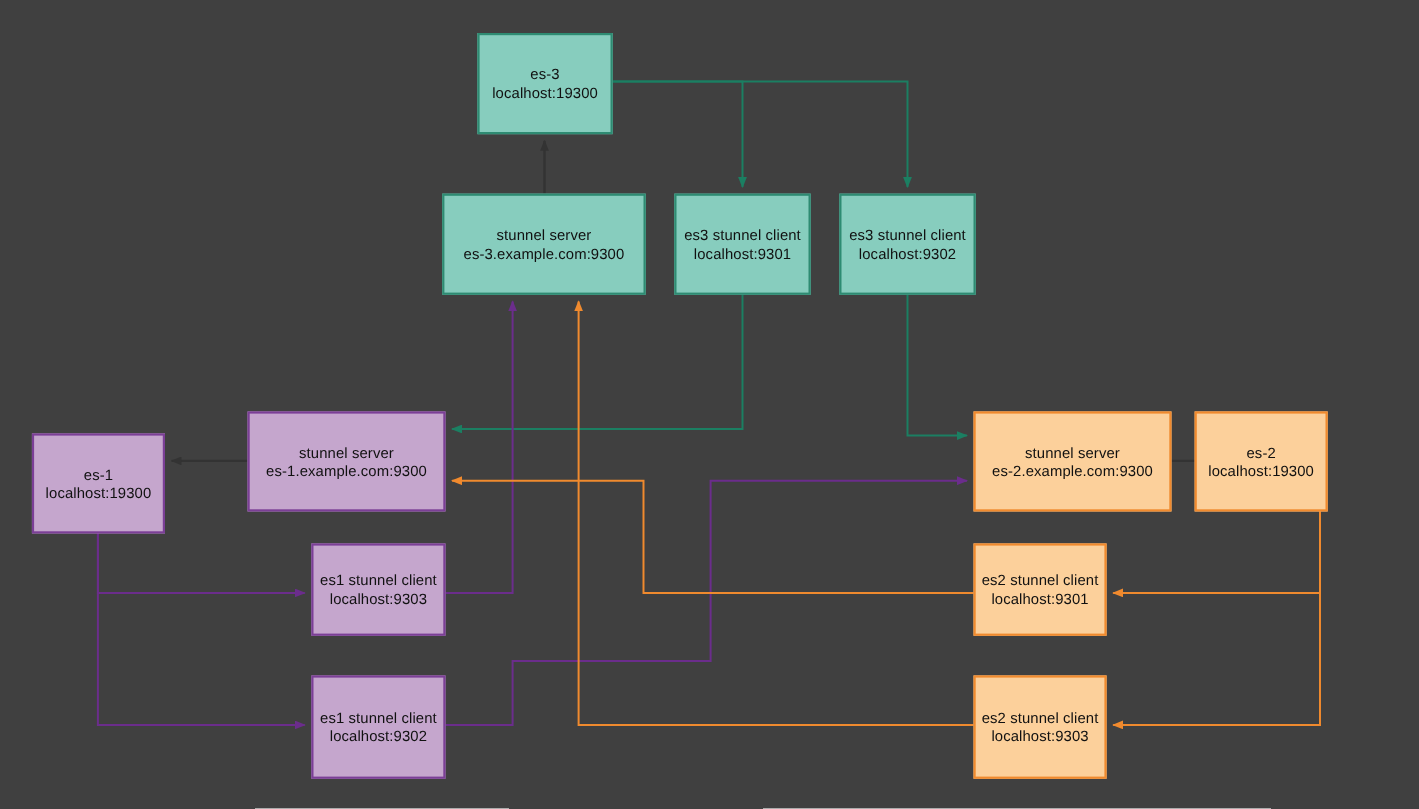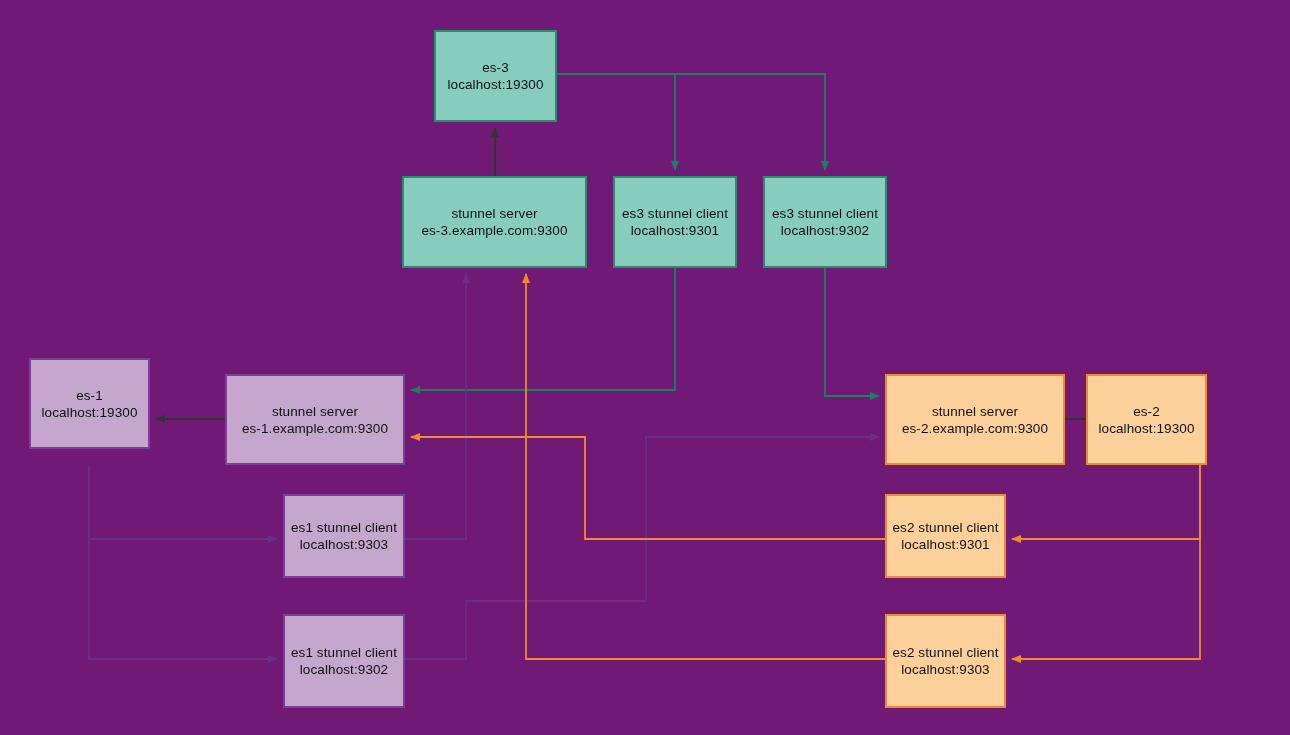--- a/index.html
+++ b/index.html
@@ -10,21 +10,21 @@
   .node{position:absolute;box-sizing:border-box;border-width:2px;border-style:solid;
         display:flex;align-items:center;justify-content:center;text-align:center;}
   .node .lbl{font-size:13.5px;line-height:17px;color:#111111;white-space:pre-line;letter-spacing:.1px;}
   .grp-teal{background:#87CDBE;border-color:#2E8B72;}
   .grp-purple{background:#C5A6CD;border-color:#7B3F96;}
   .grp-orange{background:#FCD09B;border-color:#F08A2E;}
 </style>
 </head>
 <body>
 
-<div id="stage" style="width: 1290px; height: 735px; background: #701a75;">
+<div id="stage" style="width: 1290px; height: 735px; background: #404040;">
   <svg id="wires" viewBox="0 0 1290 735" xmlns="http://www.w3.org/2000/svg">
     <defs>
       <marker id="ah-black" markerWidth="10" markerHeight="8" refX="9" refY="4" orient="auto" markerUnits="userSpaceOnUse">
         <path d="M0,0 L10,4 L0,8 z" fill="#333333"></path>
       </marker>
       <marker id="ah-purple" markerWidth="10" markerHeight="8" refX="9" refY="4" orient="auto" markerUnits="userSpaceOnUse">
         <path d="M0,0 L10,4 L0,8 z" fill="#6B2D8C"></path>
       </marker>
       <marker id="ah-orange" markerWidth="10" markerHeight="8" refX="9" refY="4" orient="auto" markerUnits="userSpaceOnUse">
         <path d="M0,0 L10,4 L0,8 z" fill="#F08A2E"></path>
@@ -61,21 +61,21 @@
 es-3.example.com:9300</div>
       </div>
       <div class="node grp-teal" style="left: 613px; top: 176px; width: 124px; height: 92px;">
         <div class="lbl">es3 stunnel client
 localhost:9301</div>
       </div>
       <div class="node grp-teal" style="left: 763px; top: 176px; width: 124px; height: 92px;">
         <div class="lbl">es3 stunnel client
 localhost:9302</div>
       </div>
-      <div class="node grp-purple" style="left: 29px; top: 358px; width: 121px; height: 91px;">
+      <div class="node grp-purple" style="left: 29px; top: 394px; width: 121px; height: 91px;">
         <div class="lbl">es-1
 localhost:19300</div>
       </div>
       <div class="node grp-purple" style="left: 225px; top: 374px; width: 180px; height: 91px;">
         <div class="lbl">stunnel  server
 es-1.example.com:9300</div>
       </div>
       <div class="node grp-purple" style="left: 283px; top: 494px; width: 122px; height: 84px;">
         <div class="lbl">es1 stunnel client
 localhost:9303</div>

